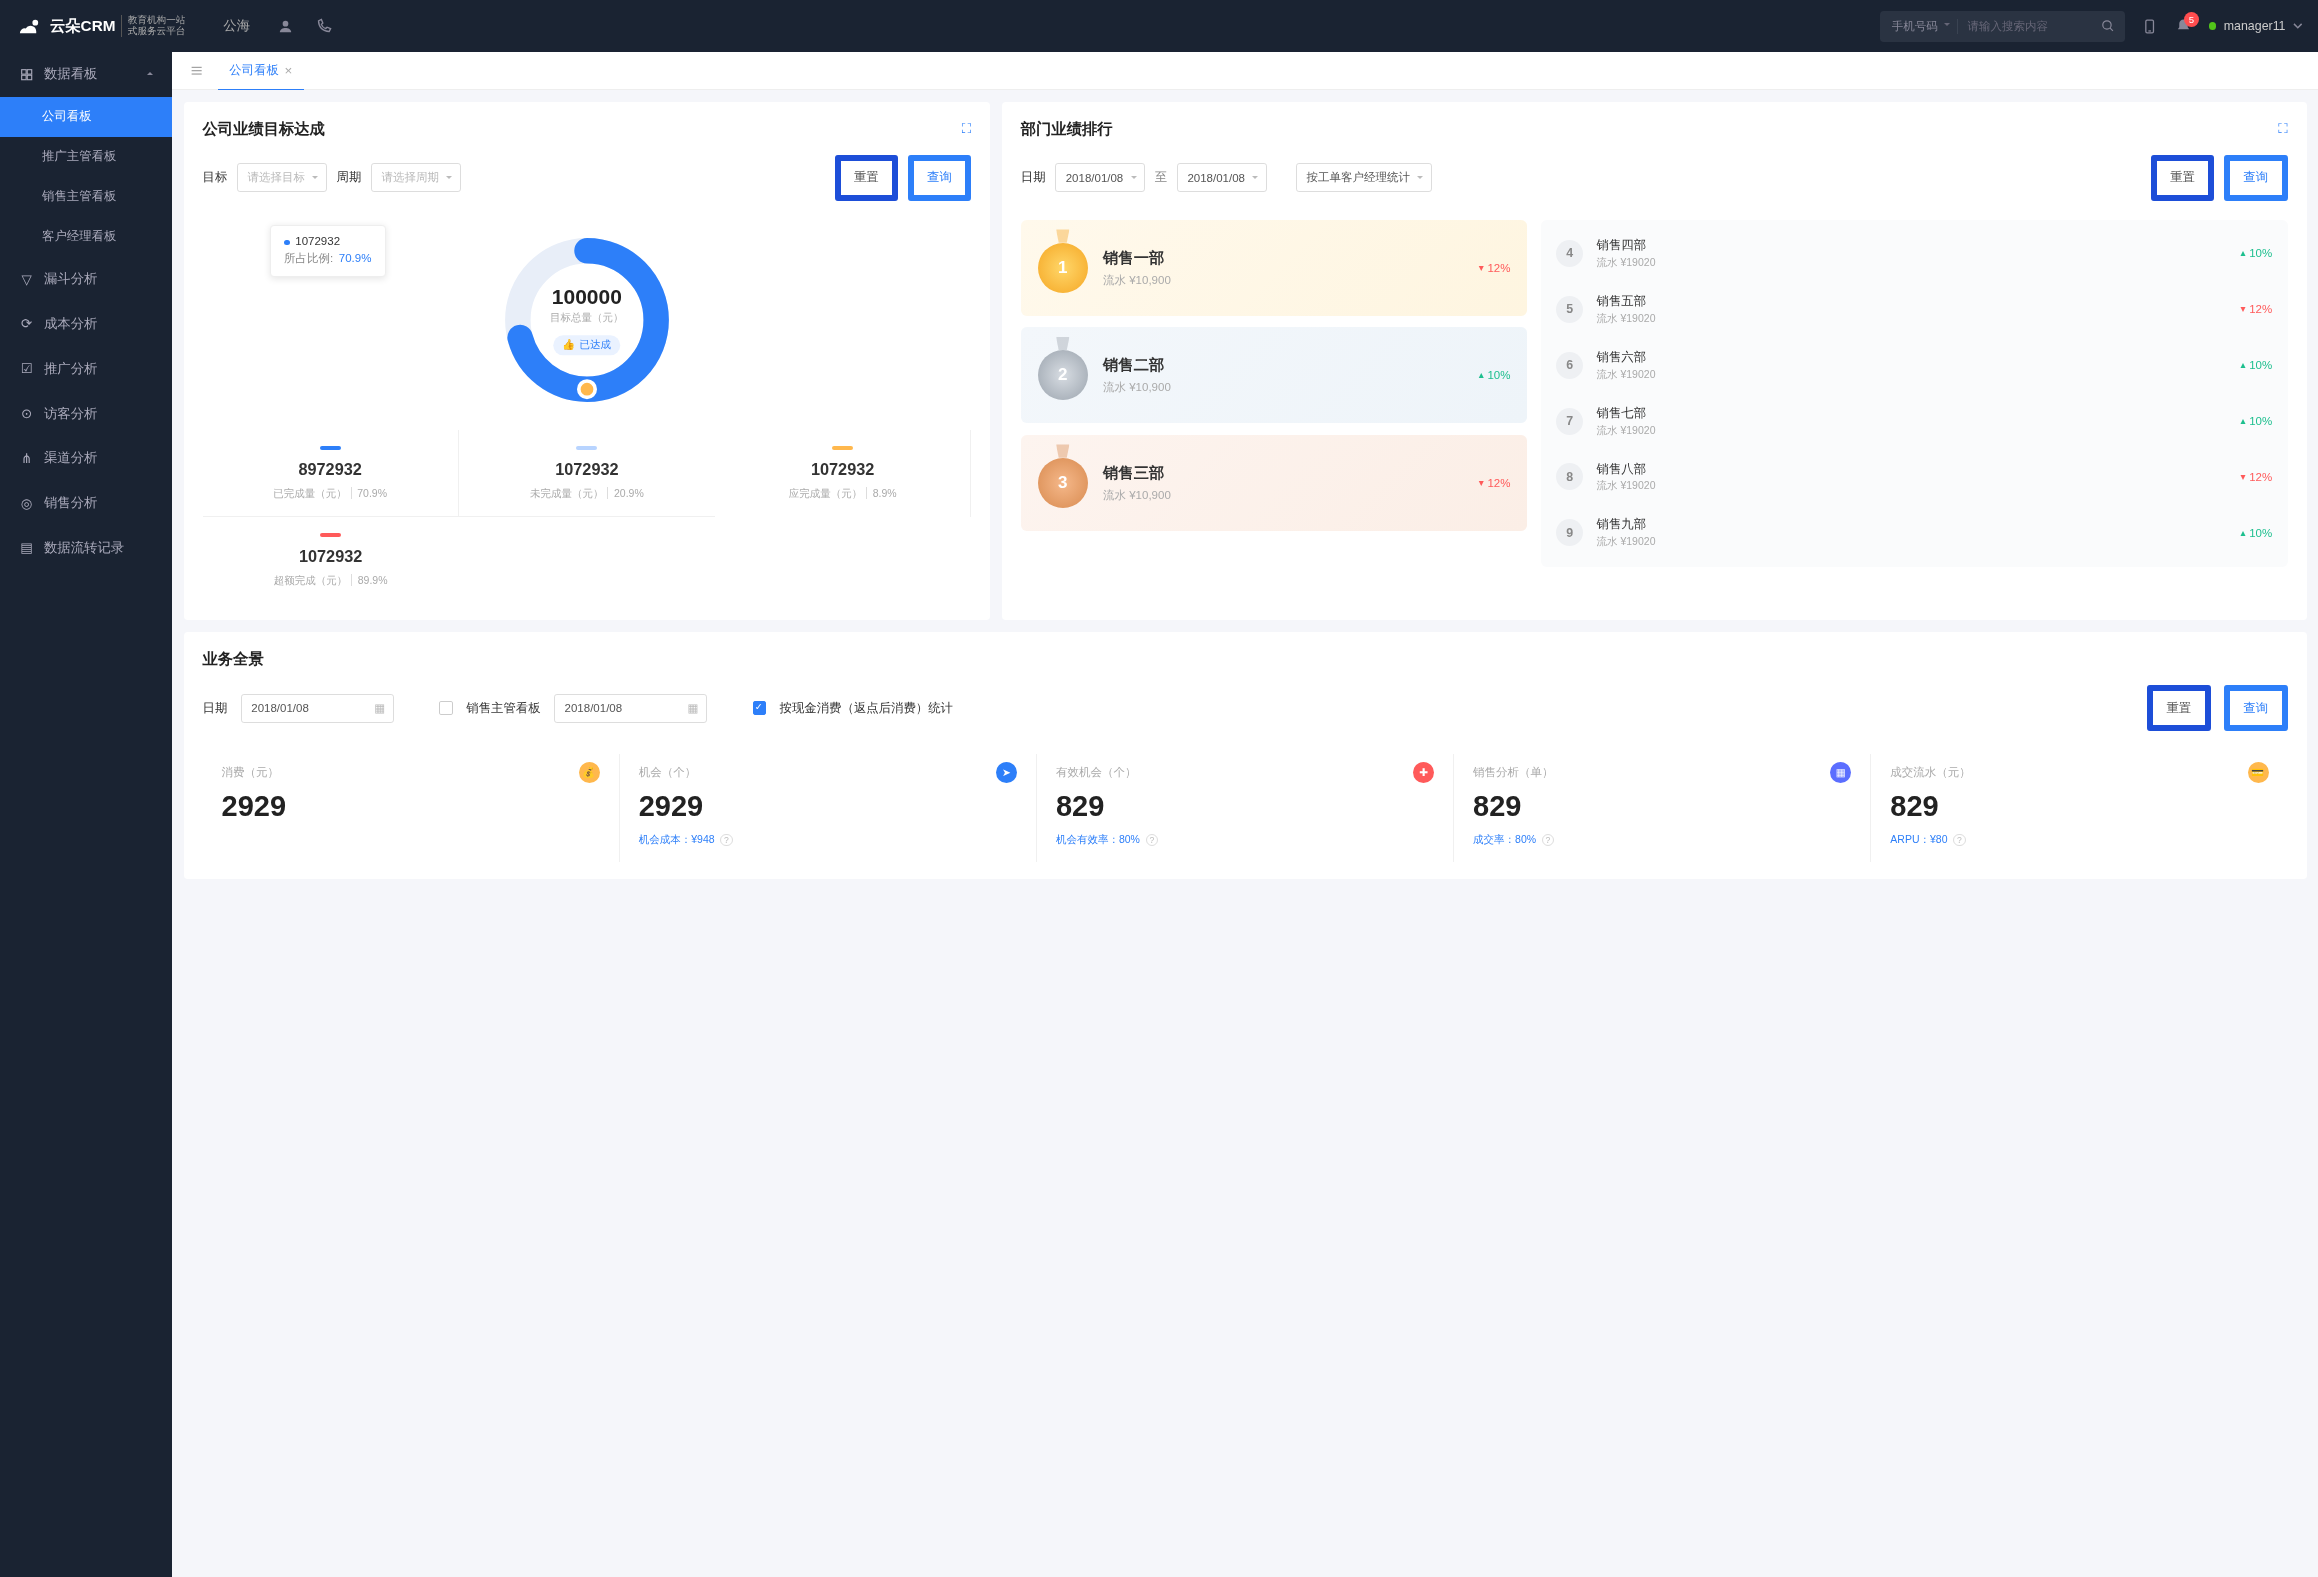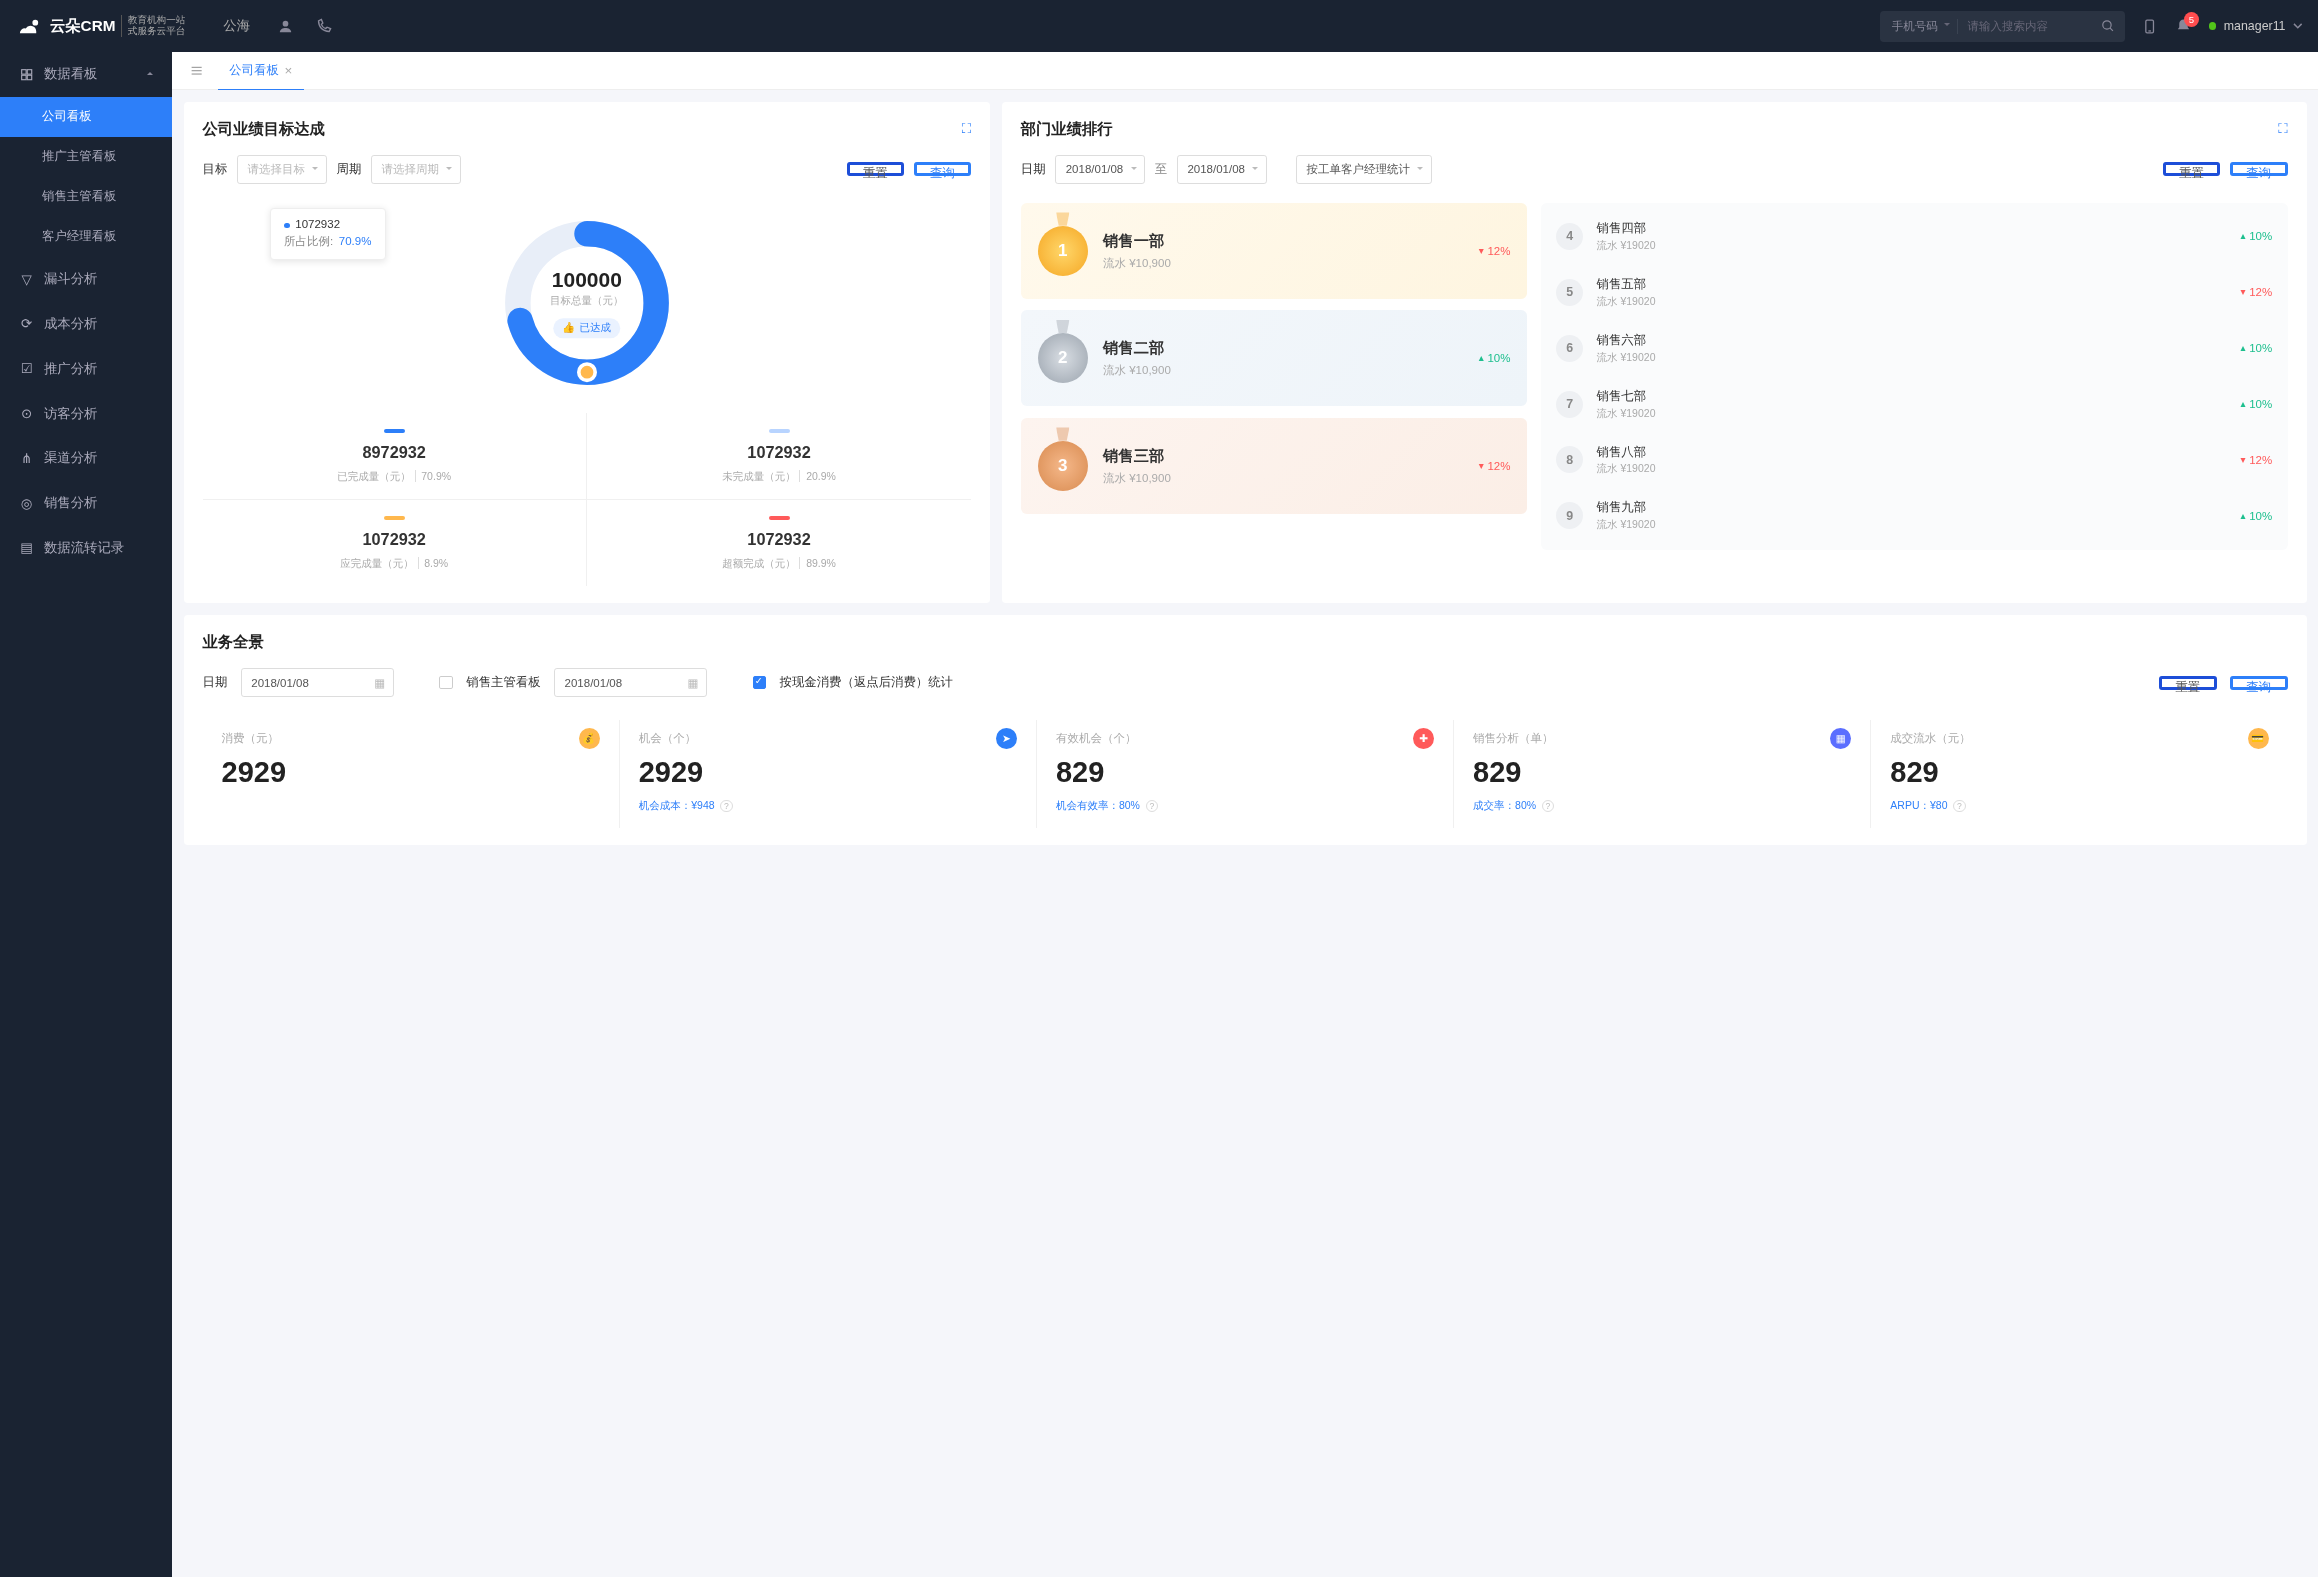--- a/index.html
+++ b/index.html
@@ -41,34 +41,34 @@
 .card-right { flex: 1; }
 .card-head { display: flex; align-items: center; margin-bottom: 15.3px; }
 .card-title { font-size: 15.3px; font-weight: 600; color: #222; }
 .expand-icon { margin-left: auto; color: #2d7ff9; cursor: pointer; font-size: 13.4px; }
 .filter-row { display: flex; align-items: center; gap: 9.6px; font-size: 12.4px; color: #555; margin-bottom: 19px; }
 .label { color: #333; }
 .select { display: inline-flex; align-items: center; border: 1px solid #ddd; border-radius: 2.9px; height: 29px; padding: 0 21px 0 9.6px; color: #bbb; position: relative; font-size: 11.5px; min-width: 90px; }
 .select::after { content: ""; position: absolute; right: 7.6px; top: 11.5px; border: 3.8px solid transparent; border-top-color: #bbb; }
 .select.filled { color: #555; }
 .date-sep { color: #888; }
-.btn { border: 3px solid #1d4ed8; background: #fff; border-radius: 2.9px; height: 14px; padding: 0 13.4px; font-size: 12.4px; cursor: pointer; color: #555; }
+.btn { border: 6px solid #1d4ed8; background: #fff; border-radius: 2.9px; height: 46px; padding: 0 13.4px; font-size: 12.4px; cursor: pointer; color: #555; }
 .btn.primary { border-color: #2d7ff9; color: #2d7ff9; }
 .push-right { margin-left: auto; }
 .donut-wrap { position: relative; display: flex; justify-content: center; padding: 9.6px 0 19px; }
 .donut { width: 182px; height: 182px; position: relative; }
 .donut-center { position: absolute; top: 50%; left: 50%; transform: translate(-50%,-50%); text-align: center; }
 .donut-val { font-size: 21px; font-weight: 700; color: #222; }
 .donut-lbl { font-size: 10.5px; color: #aaa; margin-top: 1.9px; }
 .donut-badge { margin-top: 9.6px; display: inline-flex; align-items: center; gap: 3.8px; background: #eaf2ff; color: #2d7ff9; font-size: 10.5px; padding: 2.9px 9.6px; border-radius: 11.5px; }
 .tooltip { position: absolute; left: 67px; top: 4.8px; background: #fff; border: 1px solid #eee; box-shadow: 0 1.9px 7.6px rgba(0,0,0,0.1); border-radius: 3.8px; padding: 9.6px 13.4px; font-size: 11.5px; }
 .tooltip-dot { display: inline-block; width: 5.7px; height: 5.7px; background: #2d7ff9; border-radius: 50%; margin-right: 5.7px; }
 .tooltip-row2 { color: #888; margin-top: 3.8px; }
 .tooltip-pct { color: #2d7ff9; margin-left: 5.7px; }
-.metrics { display: grid; grid-template-columns: 1fr 1fr; }
+.metrics { display: grid; grid-template-columns: 1fr 1fr 1fr; }
 .metric { padding: 15.3px 9.6px; text-align: center; position: relative; }
 .metric:nth-child(1) { border-right: 1px solid #f0f0f0; border-bottom: 1px solid #f0f0f0; }
 .metric:nth-child(2) { border-bottom: 1px solid #f0f0f0; }
 .metric:nth-child(3) { border-right: 1px solid #f0f0f0; }
 .metric-bar { width: 21px; height: 4.8px; border-radius: 2.9px; margin: 0 auto 9.6px; }
 .metric-val { font-size: 16.3px; font-weight: 600; color: #333; }
 .metric-lbl { font-size: 10.5px; color: #aaa; margin-top: 8px; }
 .metric-pct { color: #aaa; border-left: 1px solid #ddd; padding-left: 5.7px; margin-left: 3.8px; }
 .ranking { display: flex; gap: 13.4px; }
 .rank-top3 { flex: 0 0 40%; display: flex; flex-direction: column; gap: 11.5px; }

